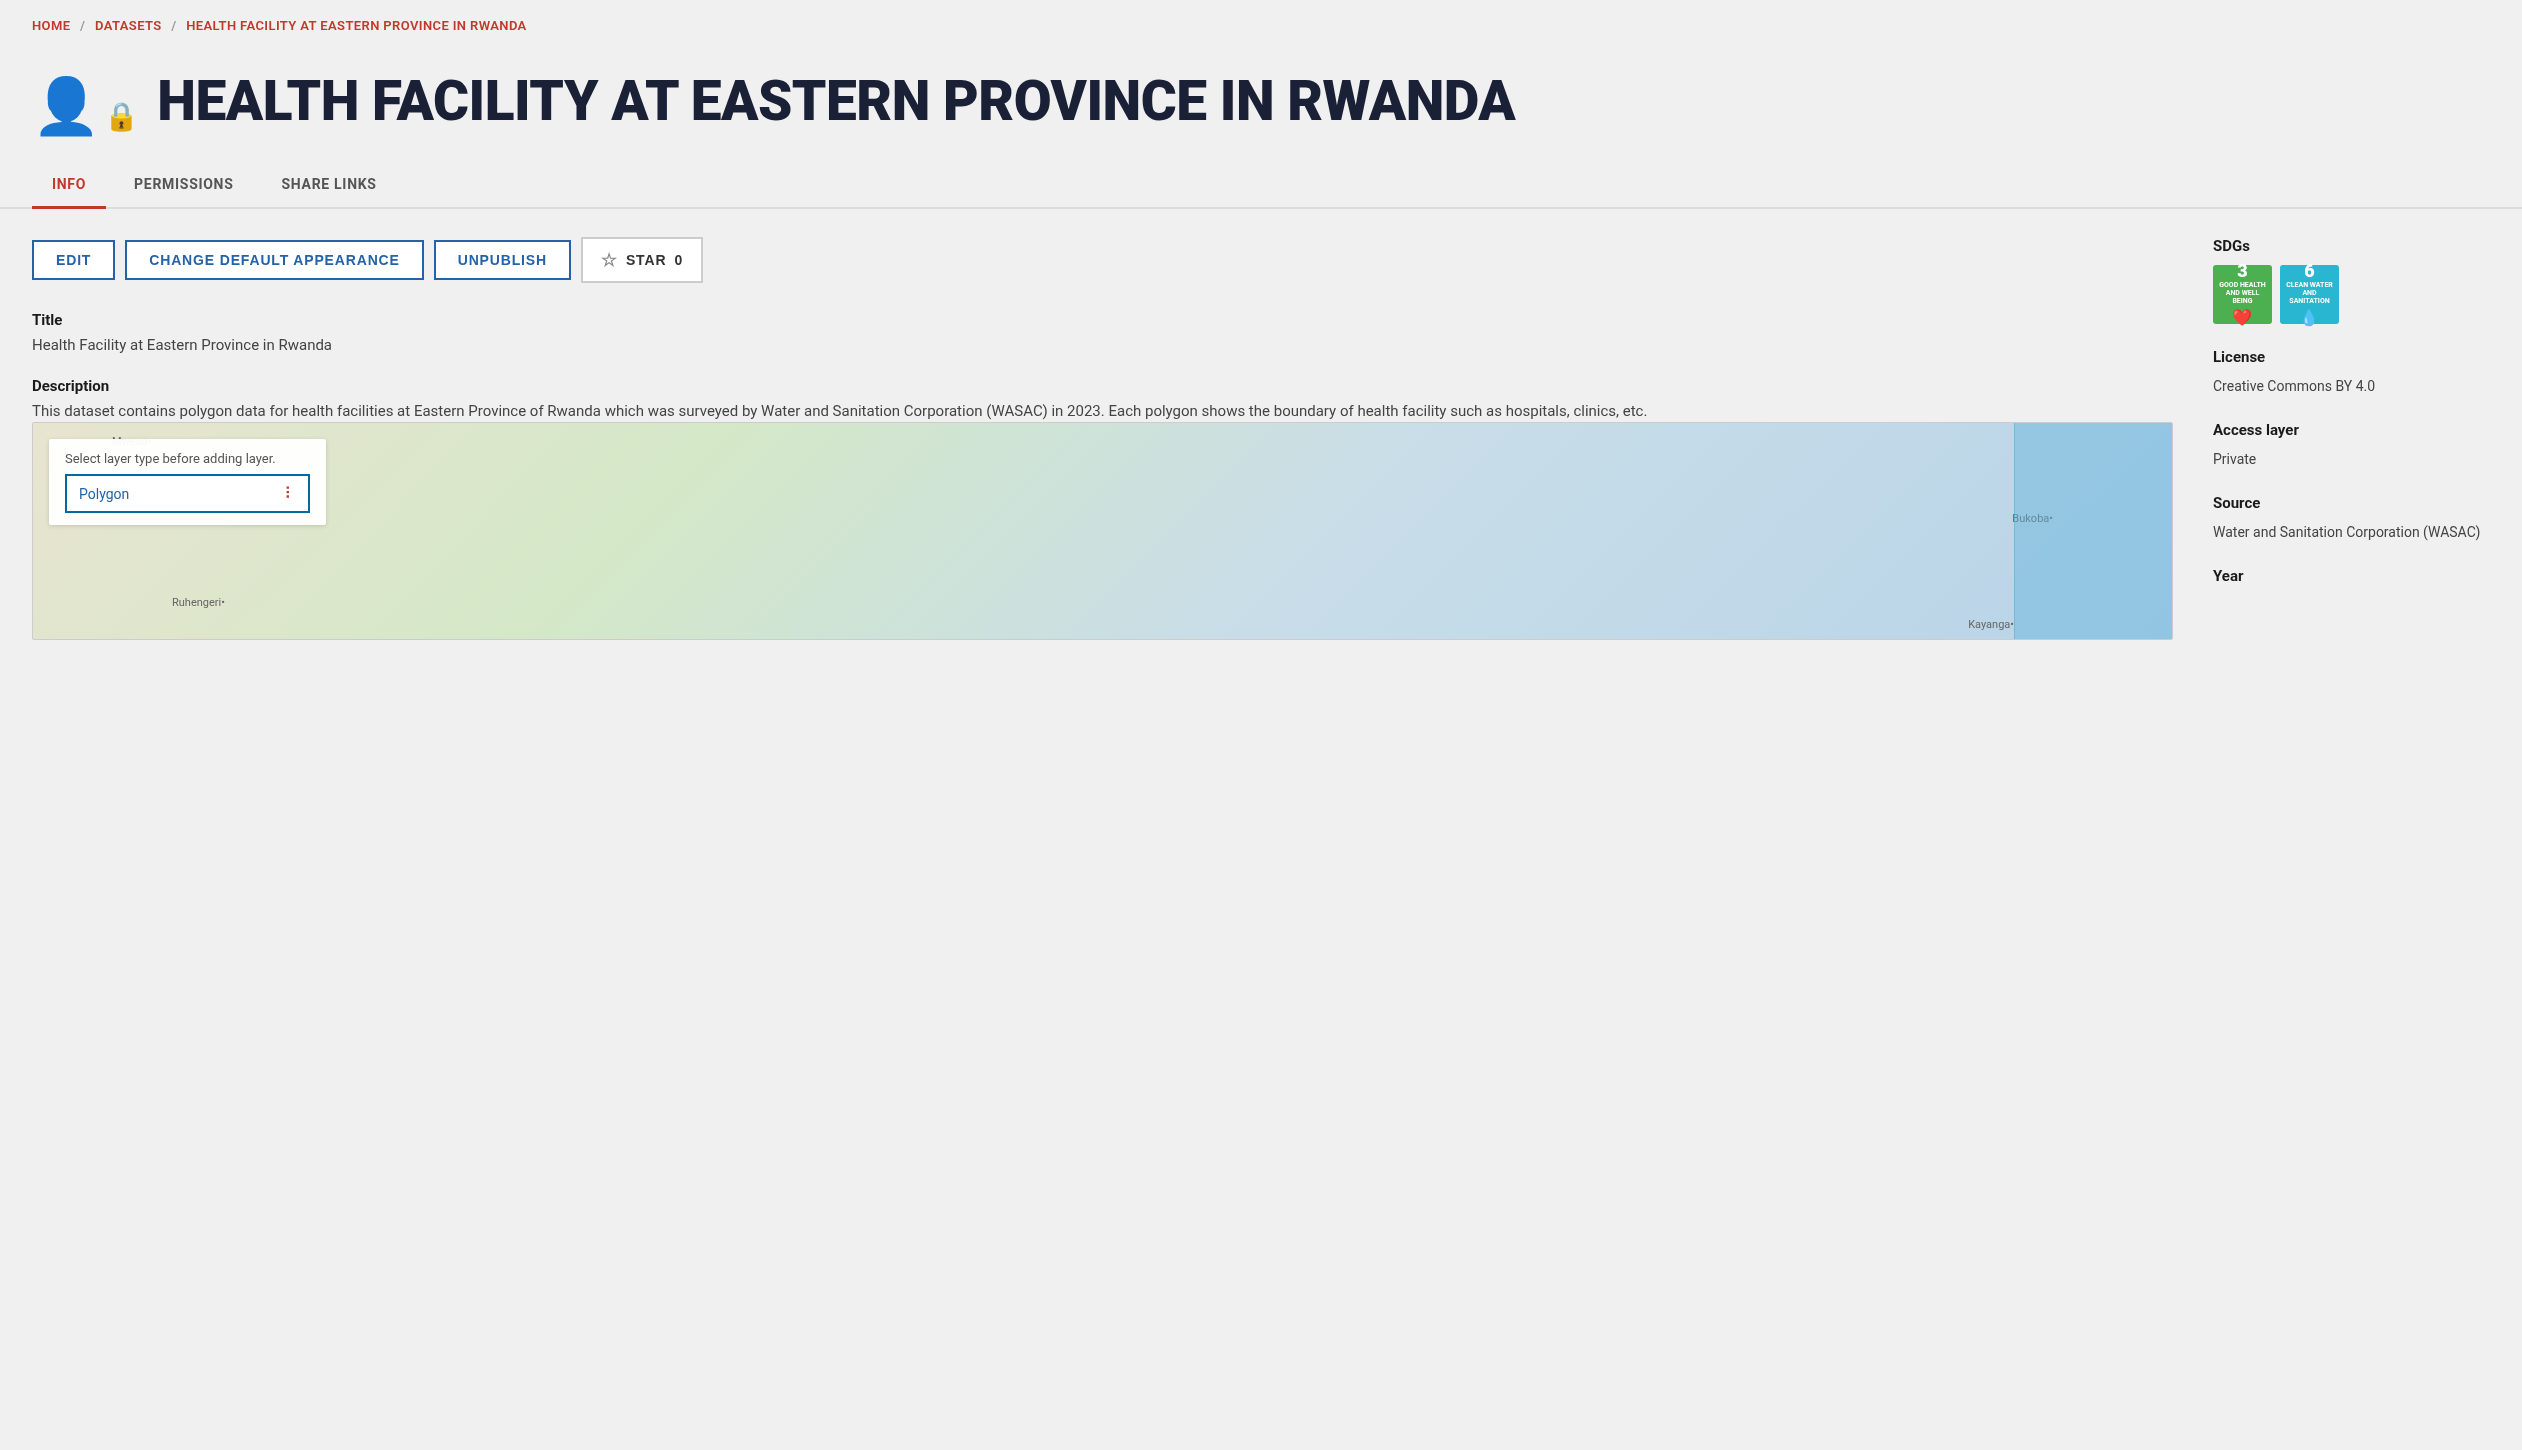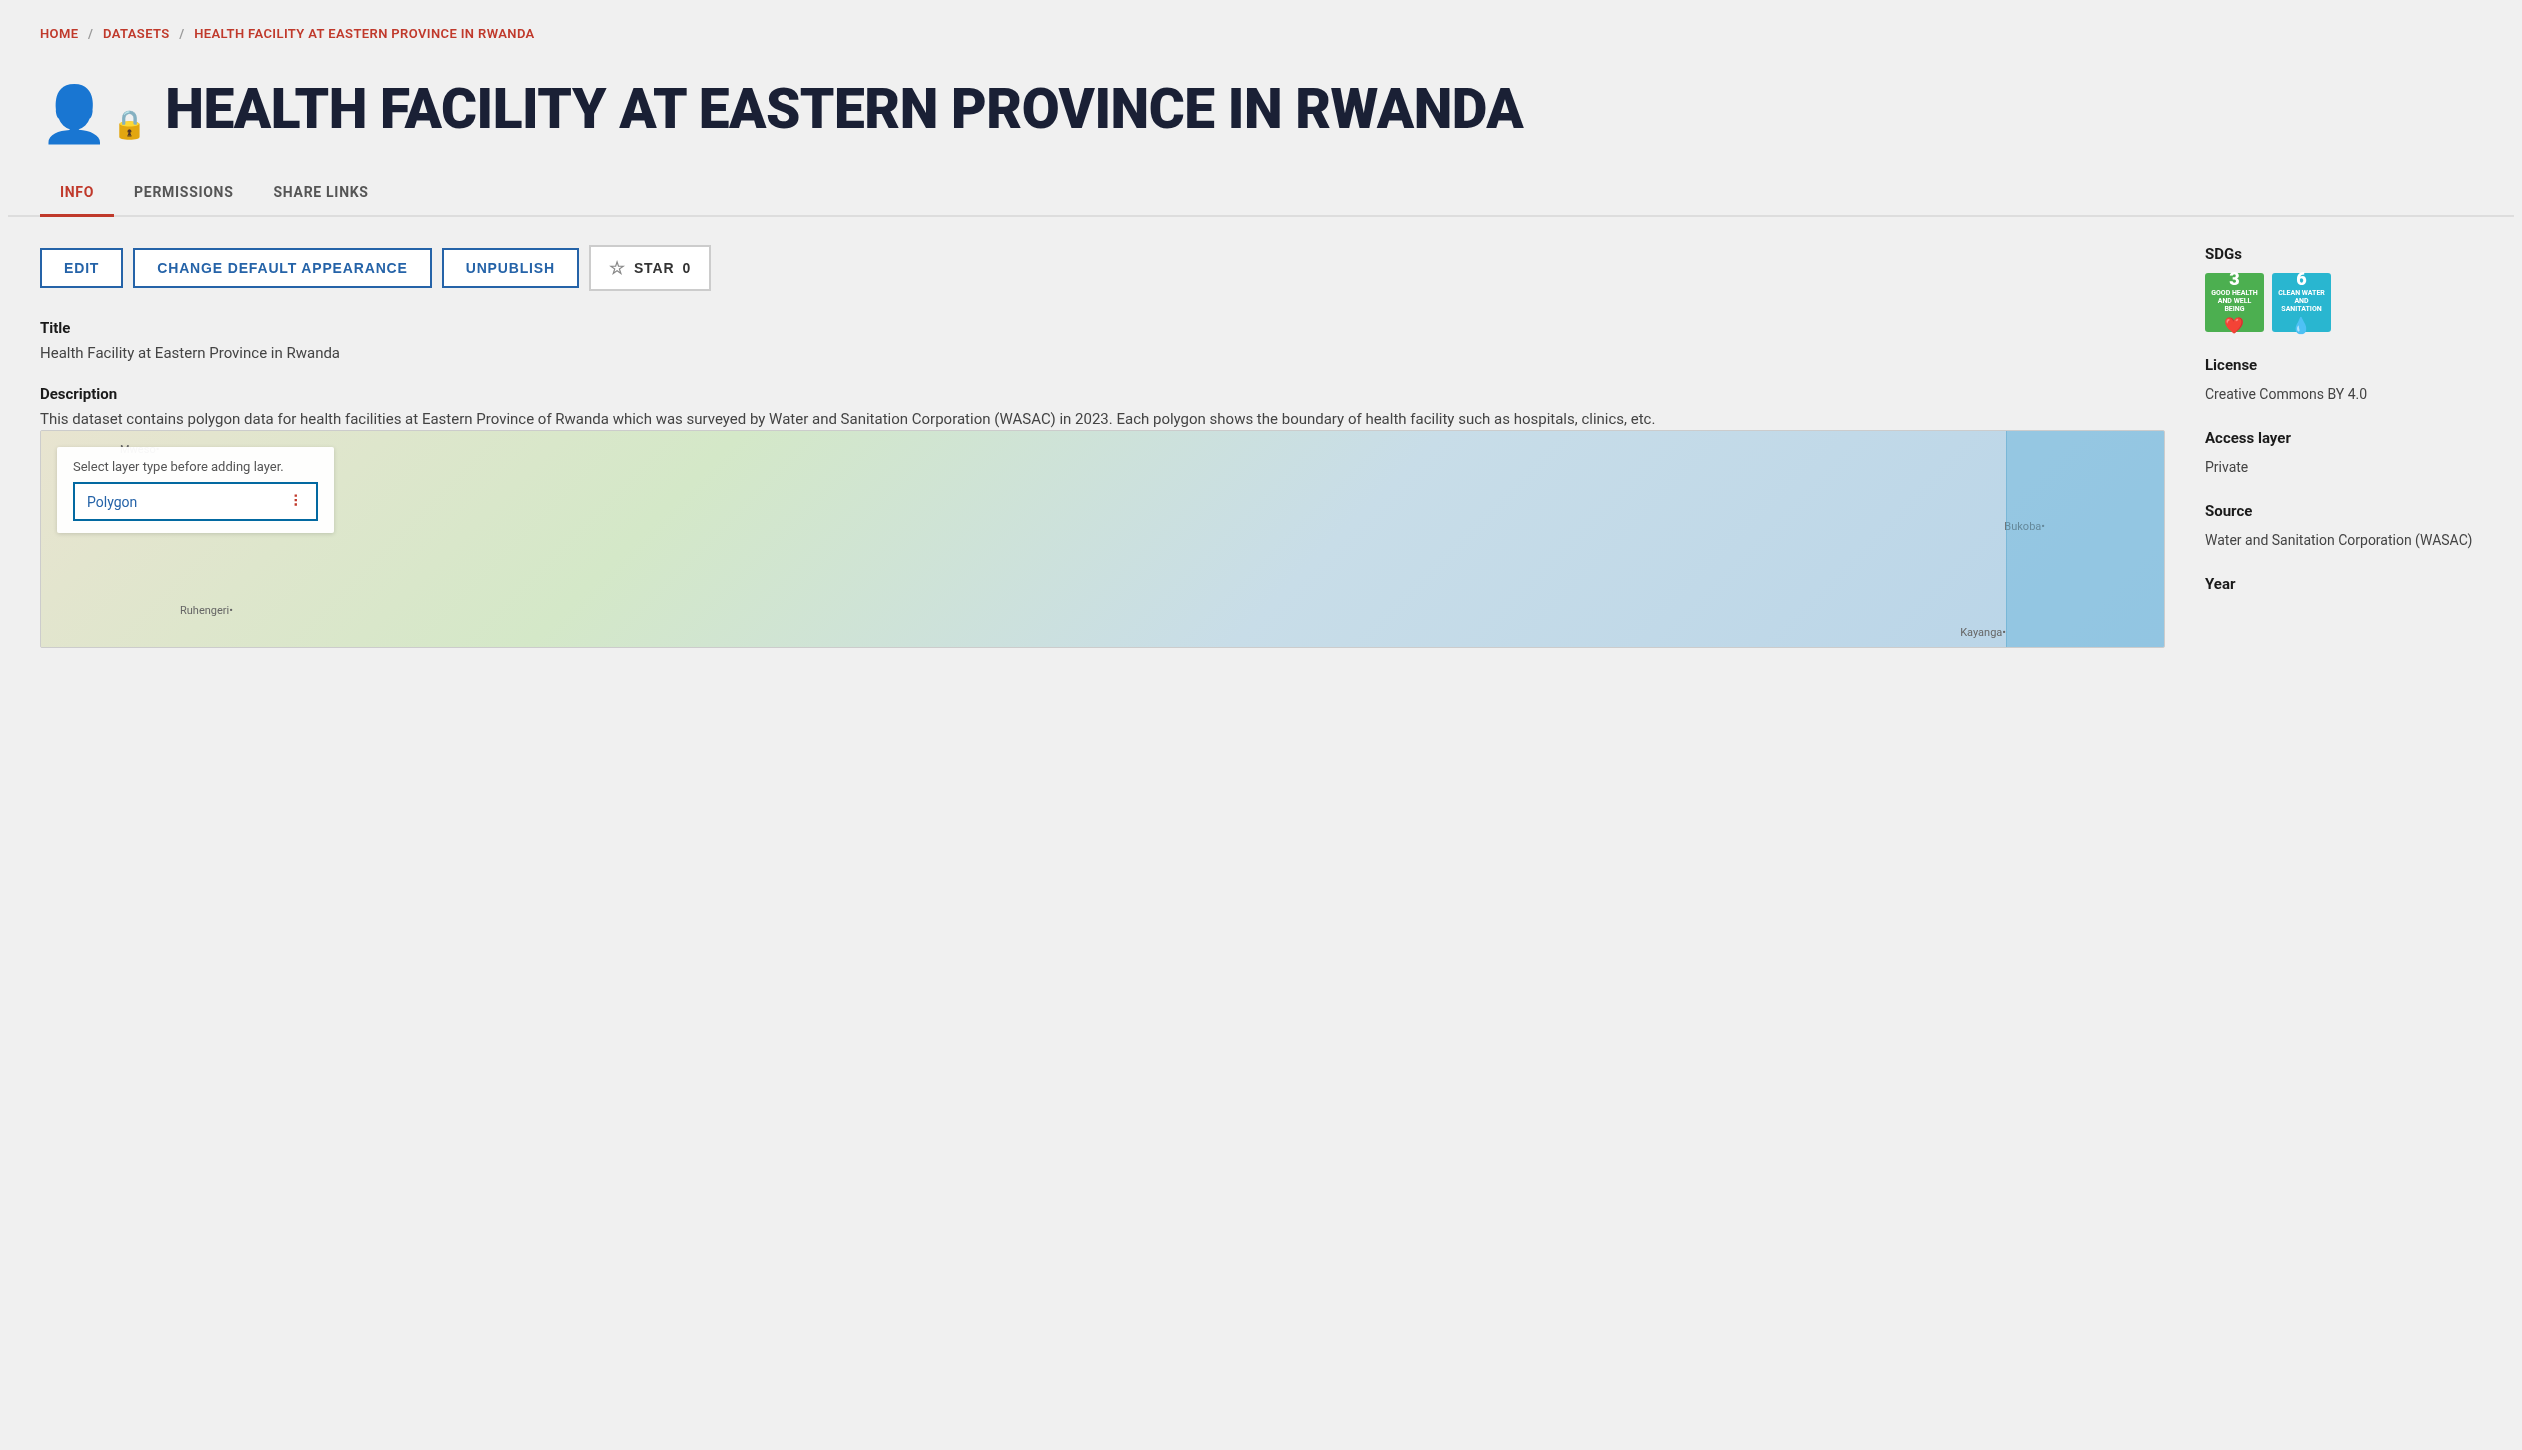--- a/index.html
+++ b/index.html
@@ -5,21 +5,21 @@
     * { box-sizing: border-box; margin: 0; padding: 0; }
     body {
       font-family: -apple-system, BlinkMacSystemFont, 'Segoe UI', Roboto, sans-serif;
       background: #f0f0f0;
       color: #333;
       font-size: 15px;
     }
     .page-wrapper {
       background: #f0f0f0;
       min-height: 100vh;
-      padding: 8px;
+      padding: 0;
     }
     
     .breadcrumb {
       padding: 18px 32px;
       font-size: 13px;
       font-weight: 600;
       letter-spacing: 0.03em;
     }
     .breadcrumb a {
       color: #c0392b;
@@ -63,21 +63,21 @@
       color: #1a2035;
       line-height: 1.1;
       letter-spacing: -0.5px;
       text-transform: uppercase;
     }
     
     .tabs-bar {
       padding: 0 32px;
       border-bottom: 2px solid #ddd;
       display: flex;
-      gap: 0;
+      gap: 8px;
       margin-top: 28px;
     }
     .tab-item {
       padding: 14px 20px;
       font-size: 14px;
       font-weight: 700;
       color: #555;
       cursor: pointer;
       letter-spacing: 0.05em;
       border-bottom: 3px solid transparent;

